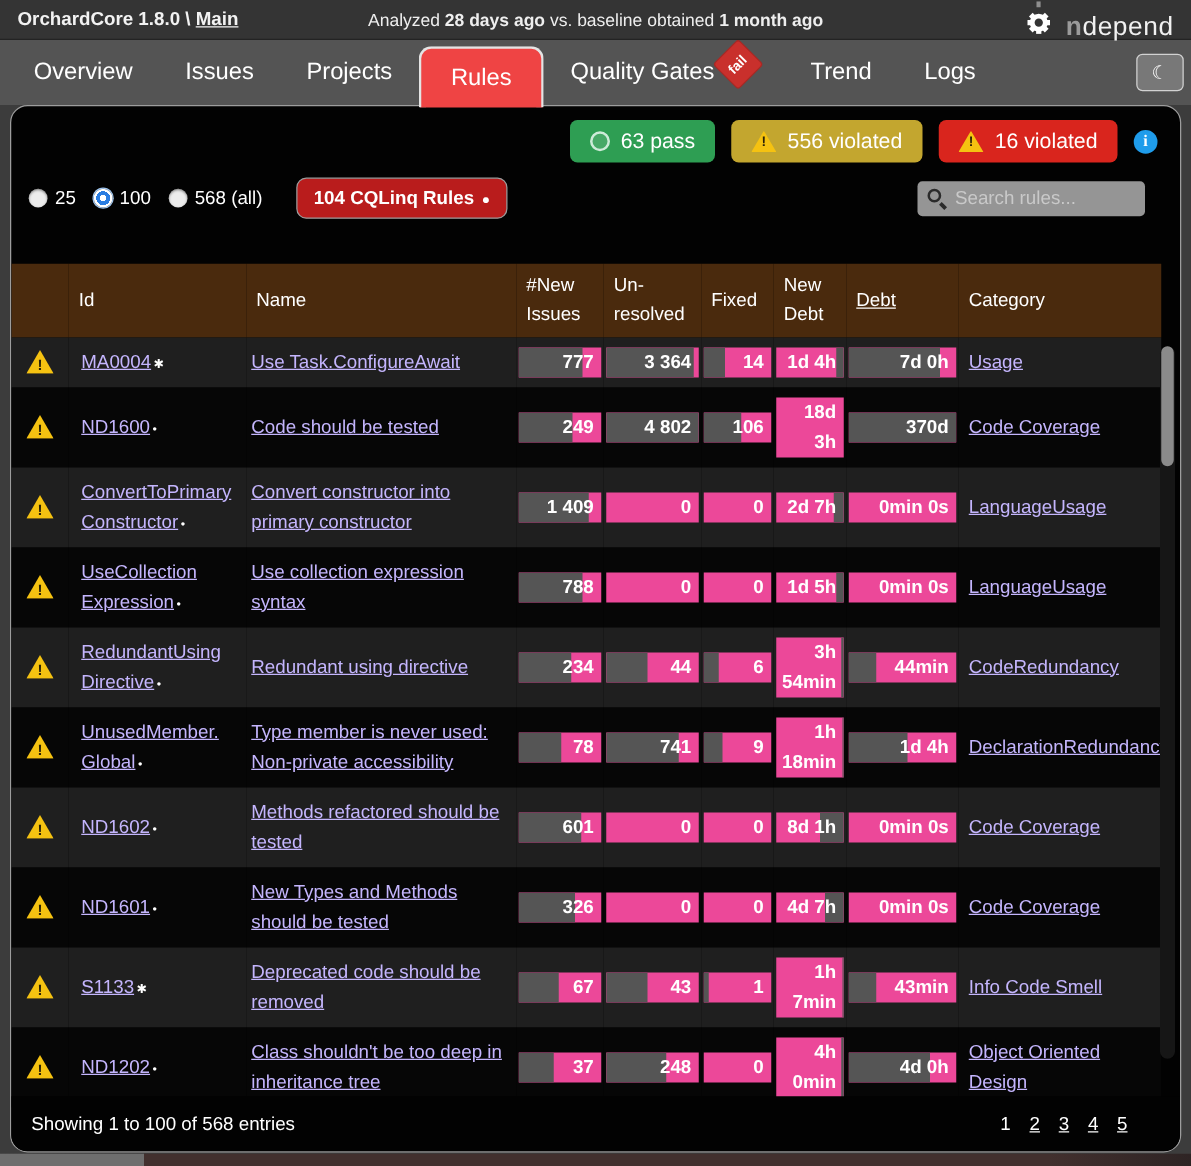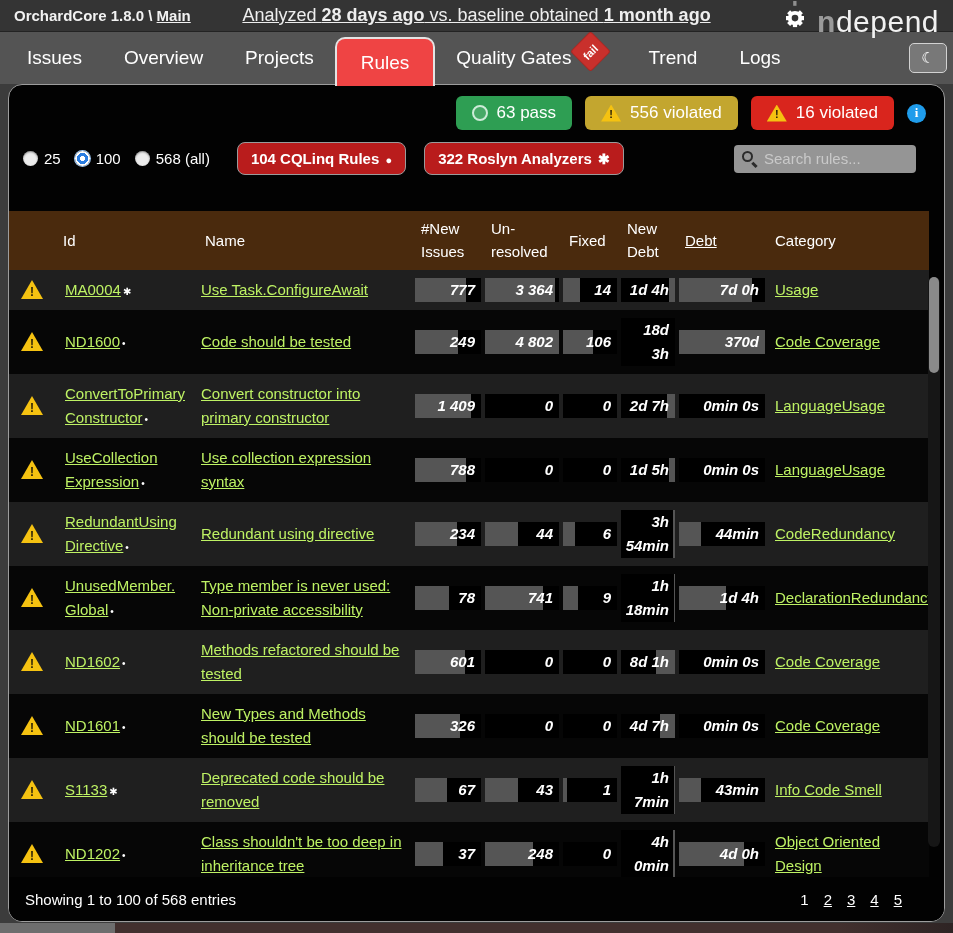--- a/index.html
+++ b/index.html
@@ -11,25 +11,25 @@
     overflow:hidden;
   }
   
   .top-header {
     height:32px; background:#343434; display:flex; align-items:center;
     padding:0 14px; position:relative; border-bottom:1px solid #232323;
   }
   .brand { font-size:15px; font-weight:bold; color:#f2f2f2; white-space:nowrap; }
   .brand .branch-link { text-decoration:underline; cursor:pointer; }
   .analyzed {
-    position:absolute; left:0; right:0; text-align:center; font-size:18px; color:#eee;text-decoration:underline;
+    position:absolute; left:0; right:0; text-align:center; font-size:14px; color:#eee;
   }
   .analyzed b { font-weight:bold; }
   .logo { margin-left:auto; display:flex; align-items:center; gap:7px; z-index:1; }
-  .logo-word { font-size:30px; letter-spacing:0.5px;margin-top:12px; }
+  .logo-word { font-size:21px; letter-spacing:0.5px;margin-top:12px; }
   .logo-n { color:#9a9a9a; font-weight:bold; }
   .logo-depend { color:#f1f1f1; }
   
   .tab-bar {
     height:52px; background:#545454; display:flex; align-items:stretch;
     padding:0 6px; position:relative;
   }
   .tab {
     color:#fff; font-size:19px; padding:0 21px; display:flex; align-items:center;
     cursor:pointer; position:relative; white-space:nowrap;
@@ -115,26 +115,26 @@
     background:#4a2a0d; color:#fff; font-weight:normal; font-size:15px;
     text-align:left; padding:6px 8px; height:48px; line-height:1.55; vertical-align:middle;
   }
   thead th.sorted { text-align:left; }
   thead th.sorted .th-label { text-decoration:underline; cursor:pointer; }
   tbody tr:nth-child(odd) { background:#1f1f1f; }
   tbody tr:nth-child(even) { background:#060606; }
   tbody td { padding:8px 2px; vertical-align:middle; font-size:15px; line-height:1.6; }
   td.icon-cell { text-align:center; }
   td.icon-cell .warn-tri { margin:0 auto; width:22px; height:19px; font-size:12px; }
-  .cell-link { color:#bef264; text-decoration:underline; cursor:pointer; }
+  .cell-link { color:#c4b5fd; text-decoration:underline; cursor:pointer; }
   td.id-cell { padding-left:10px; padding-right:8px; overflow-wrap:anywhere; }
   td.name-cell { padding-left:4px; padding-right:10px; }
   .marker { font-size:10px; margin-left:2px; text-decoration:none; display:inline-block; }
-  .bar { position:relative; min-height:24px; background:#000000; display:flex;
-    align-items:center; justify-content:flex-end; overflow:hidden;font-style:italic; }
+  .bar { position:relative; min-height:24px; background:#ec4899; display:flex;
+    align-items:center; justify-content:flex-end; overflow:hidden; }
   .bar .fill { position:absolute; left:0; top:0; bottom:0; background:#555; }
   .bar.anchor-right .fill { left:auto; right:0; }
   .bar .val { position:relative; z-index:1; font-weight:bold; color:#fff;
     padding:0 6px; text-align:right; }
   td.cat-cell { padding-left:8px; }
   
   .scrollbar { position:absolute; top:92px; bottom:50px; right:4px; width:12px;
     background:#161616; border-radius:6px; }
   .scroll-thumb { position:absolute; top:0; left:1px; width:10px; height:96px;
     background:#8a8a8a; border-radius:6px; cursor:grab; }
@@ -172,22 +172,22 @@
           <rect x="43" y="27" width="14" height="14" transform="rotate(315 50 57)"></rect>
         </g>
       </g>
       <circle cx="50" cy="57" r="11" fill="#343434"></circle>
     </svg>
     <div class="logo-word"><span class="logo-n">n</span><span class="logo-depend">depend</span></div>
   </div>
 </div>
 
 <div class="tab-bar">
+  <div class="tab">Overview</div>
   <div class="tab">Issues</div>
-  <div class="tab">Overview</div>
   <div class="tab">Projects</div>
   <div class="tab active">Rules</div>
   <div class="tab">
     <span>Quality Gates</span>
     <span class="fail-badge">
         <span>fail</span>
       </span>
   </div>
   <div class="tab">Trend</div>
   <div class="tab">Logs</div>
@@ -229,21 +229,20 @@
       <label class="radio-label">
         <span class="radio-dot checked"></span>
         <span>100</span>
       </label>
       <label class="radio-label">
         <span class="radio-dot"></span>
         <span>568 (all)</span>
       </label>
     </div>
     <button class="filter-btn"><span>104 CQLinq Rules</span> <span class="marker">●</span></button>
-    <button class="filter-btn"><span>322 Roslyn Analyzers</span> <span class="marker" style="font-size:14px">✱</span></button>
     <div class="search-wrap">
       <span class="mag-icon"></span>
       <input class="search-input" type="text" placeholder="Search rules..." style="">
     </div>
   </div>
 
   <div class="table-wrap">
     <table>
       <colgroup>
         <col class="c-icon">

